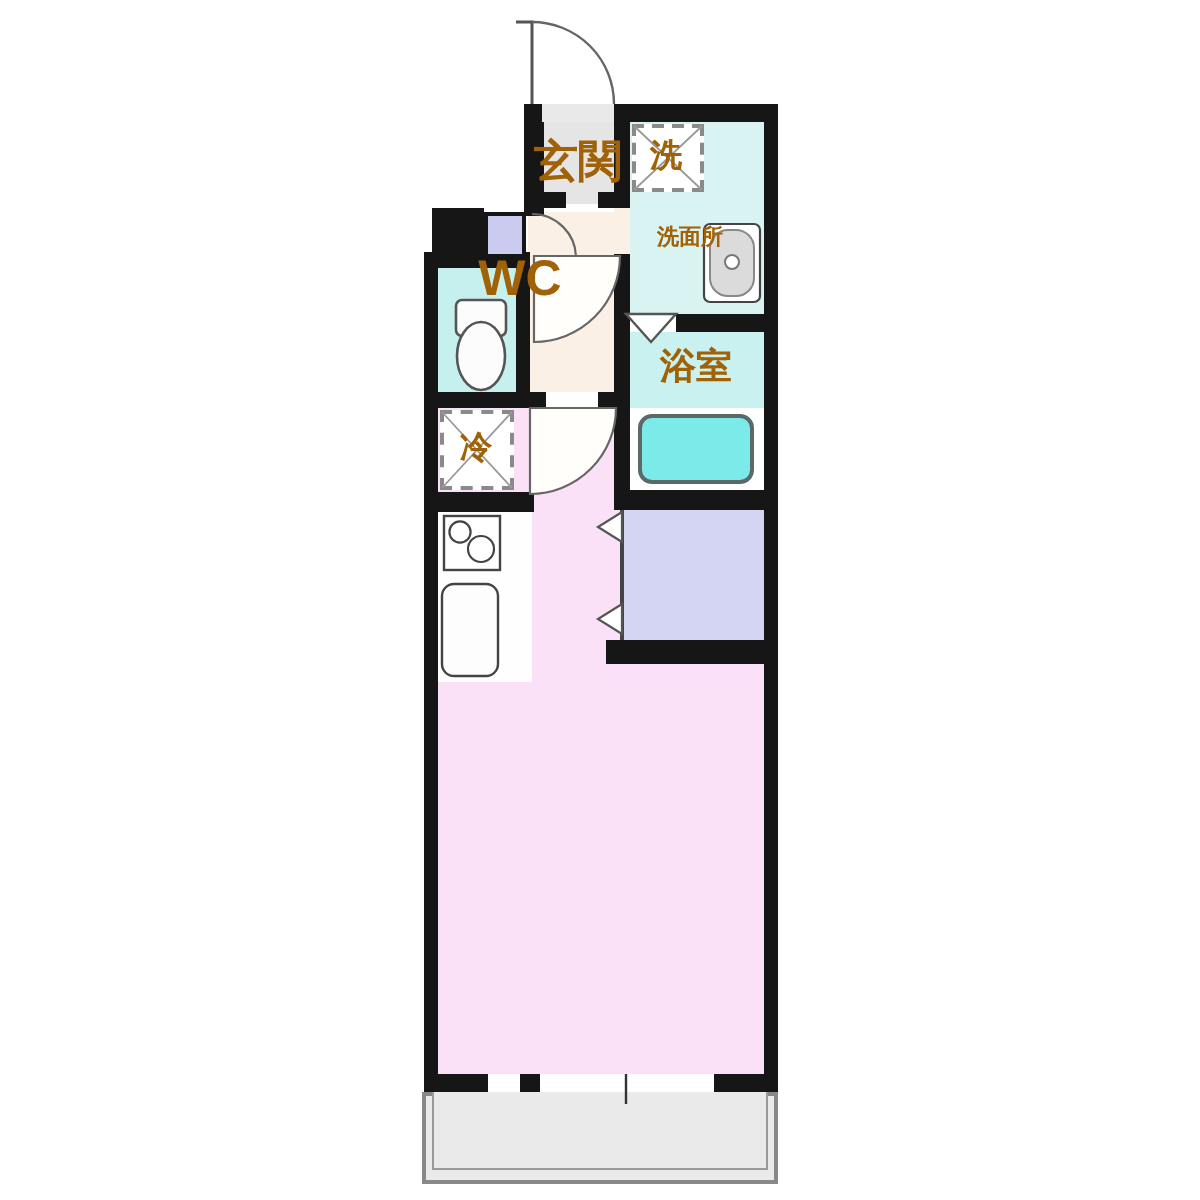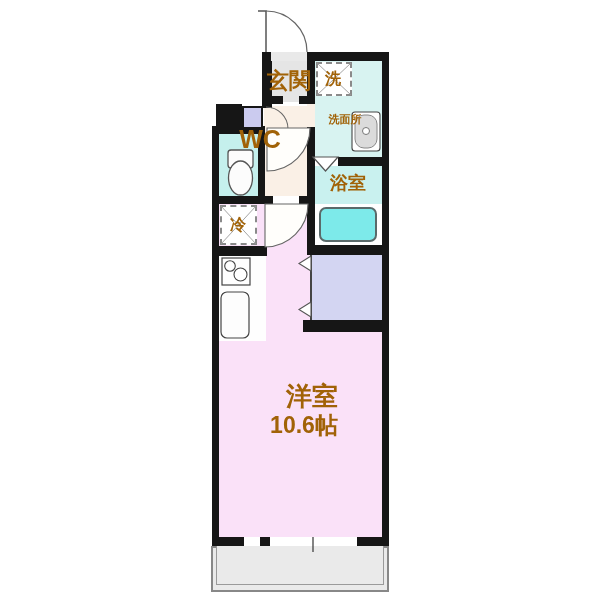--- a/index.html
+++ b/index.html
@@ -102,18 +102,14 @@
       <circle cx="366" cy="131" r="3.5" fill="#ffffff" stroke="#777" stroke-width="1"></circle>
     </g>
   </svg>
 
   <div class="label" style="left:289px;top:81px;font-size:22px;">玄関</div>
   <div class="label" style="left:333px;top:79px;font-size:16px;">洗</div>
   <div class="label" style="left:345px;top:108px;font-size:11px;margin-top:11px;">洗面所</div>
   <div class="label" style="left:239px;top:140px;font-size:25px;margin-left:21px;">WC</div>
   <div class="label" style="left:348px;top:184px;font-size:18px;">浴室</div>
   <div class="label" style="left:238px;top:225px;font-size:16px;">冷</div>
-  <div class="label" style="left:304px;top:410px;line-height:1.15;">
-    <div style="font-size:26px;">洋室</div>
-    <div style="font-size:23px;">10.6帖</div>
-  </div>
 
 </div>
 
 </body></html>

